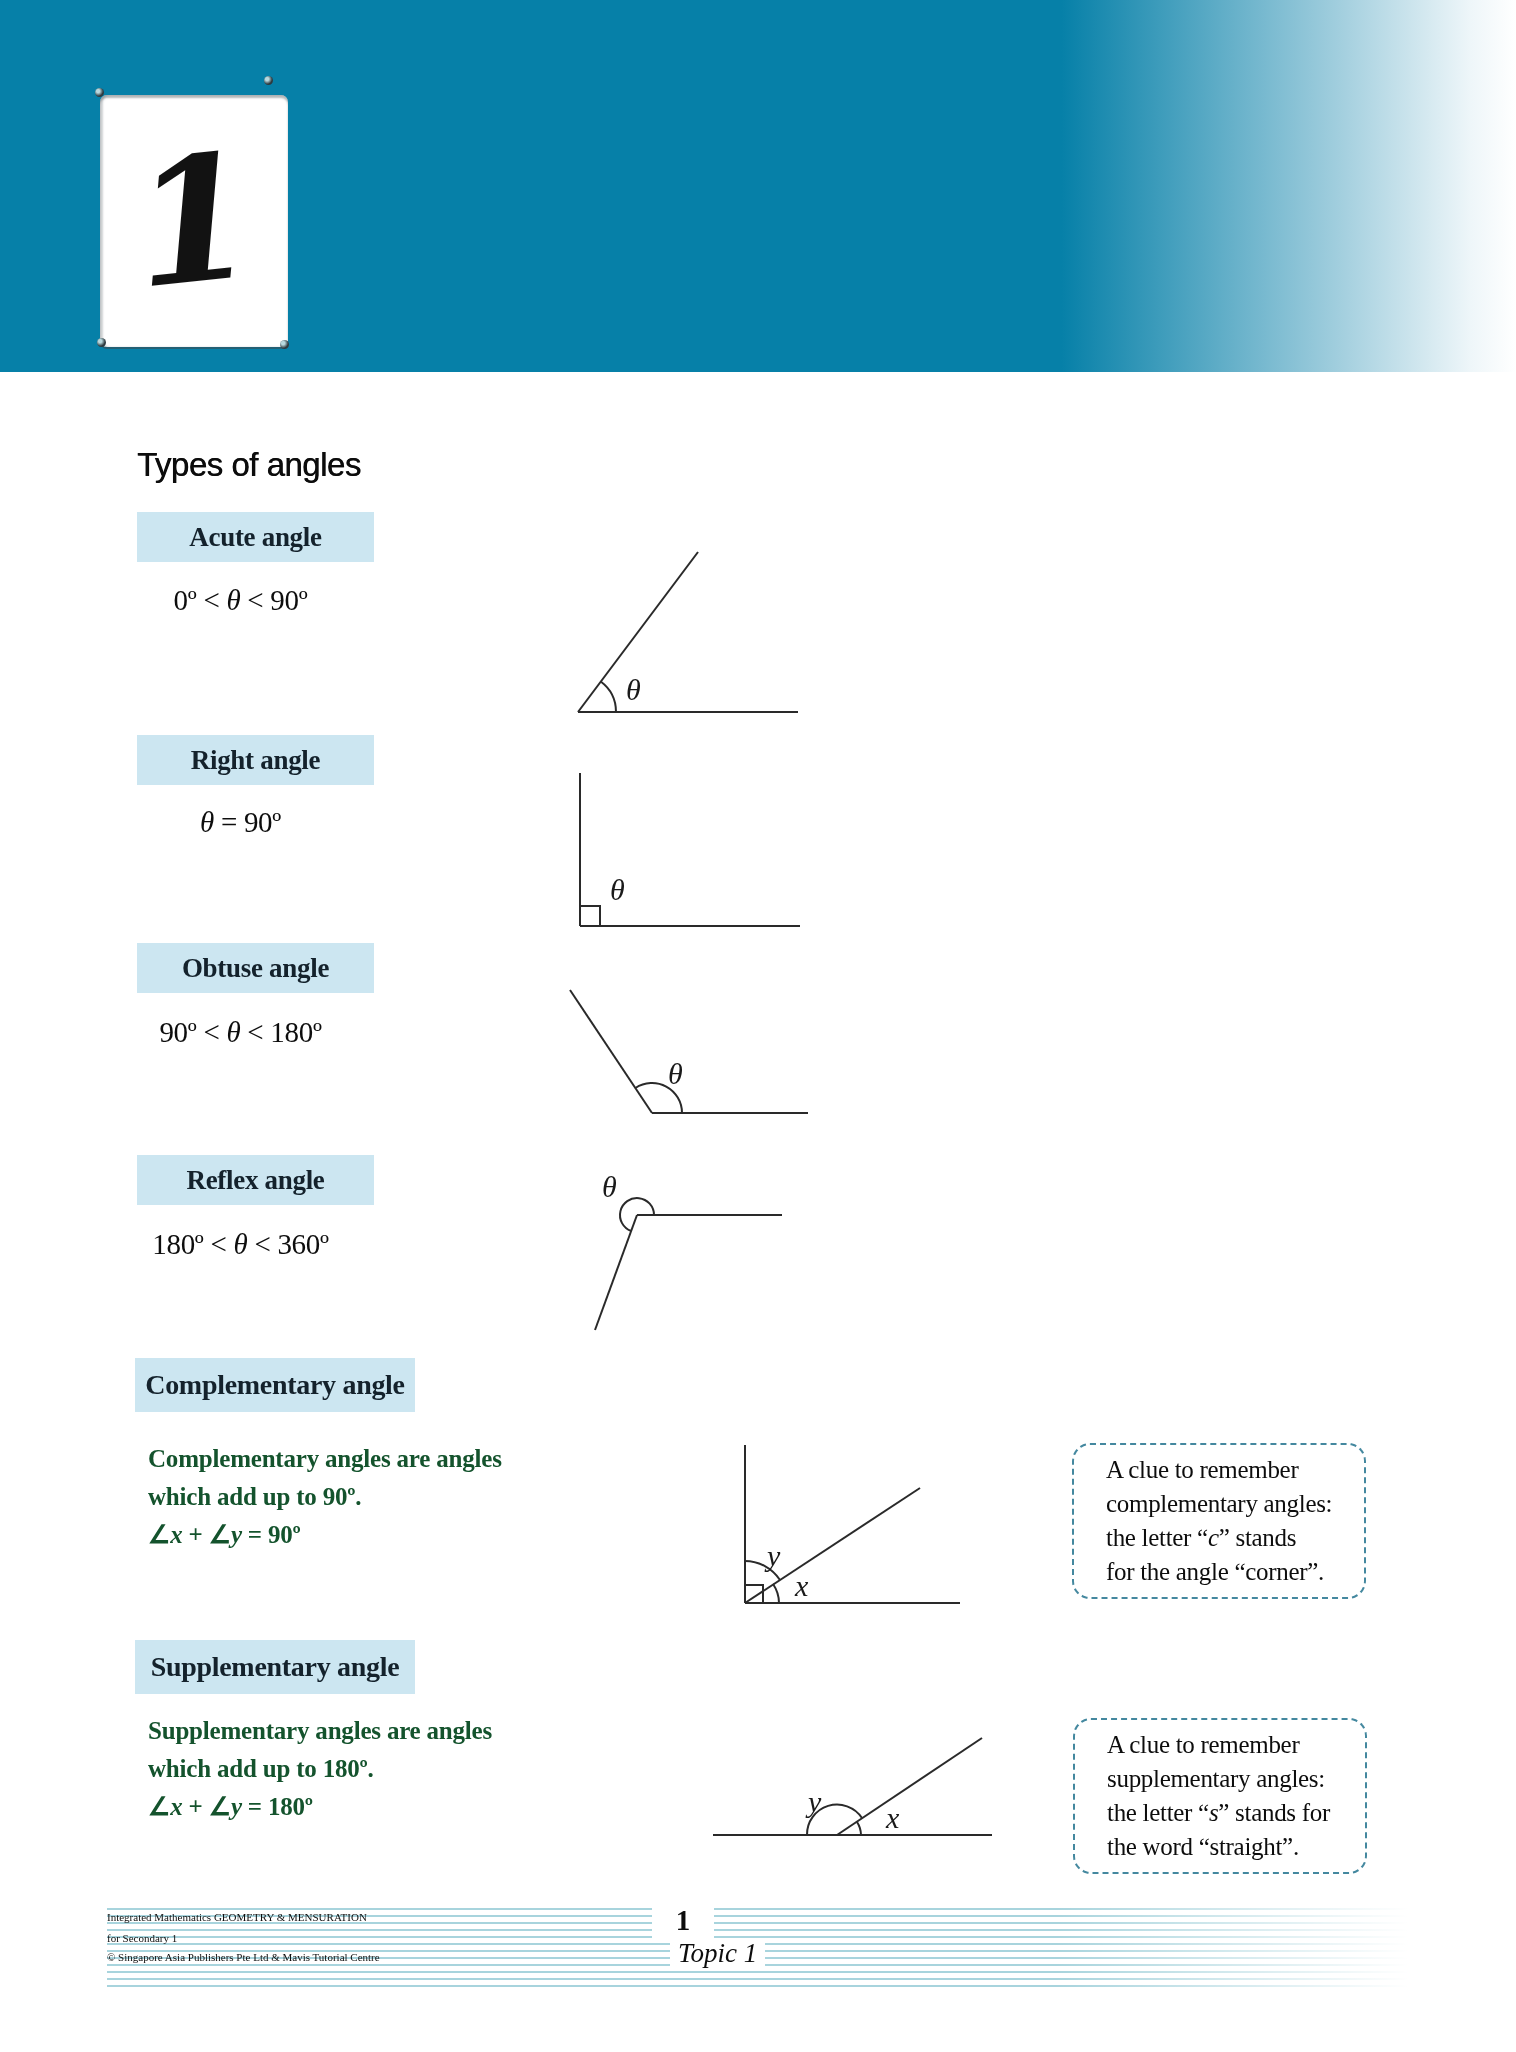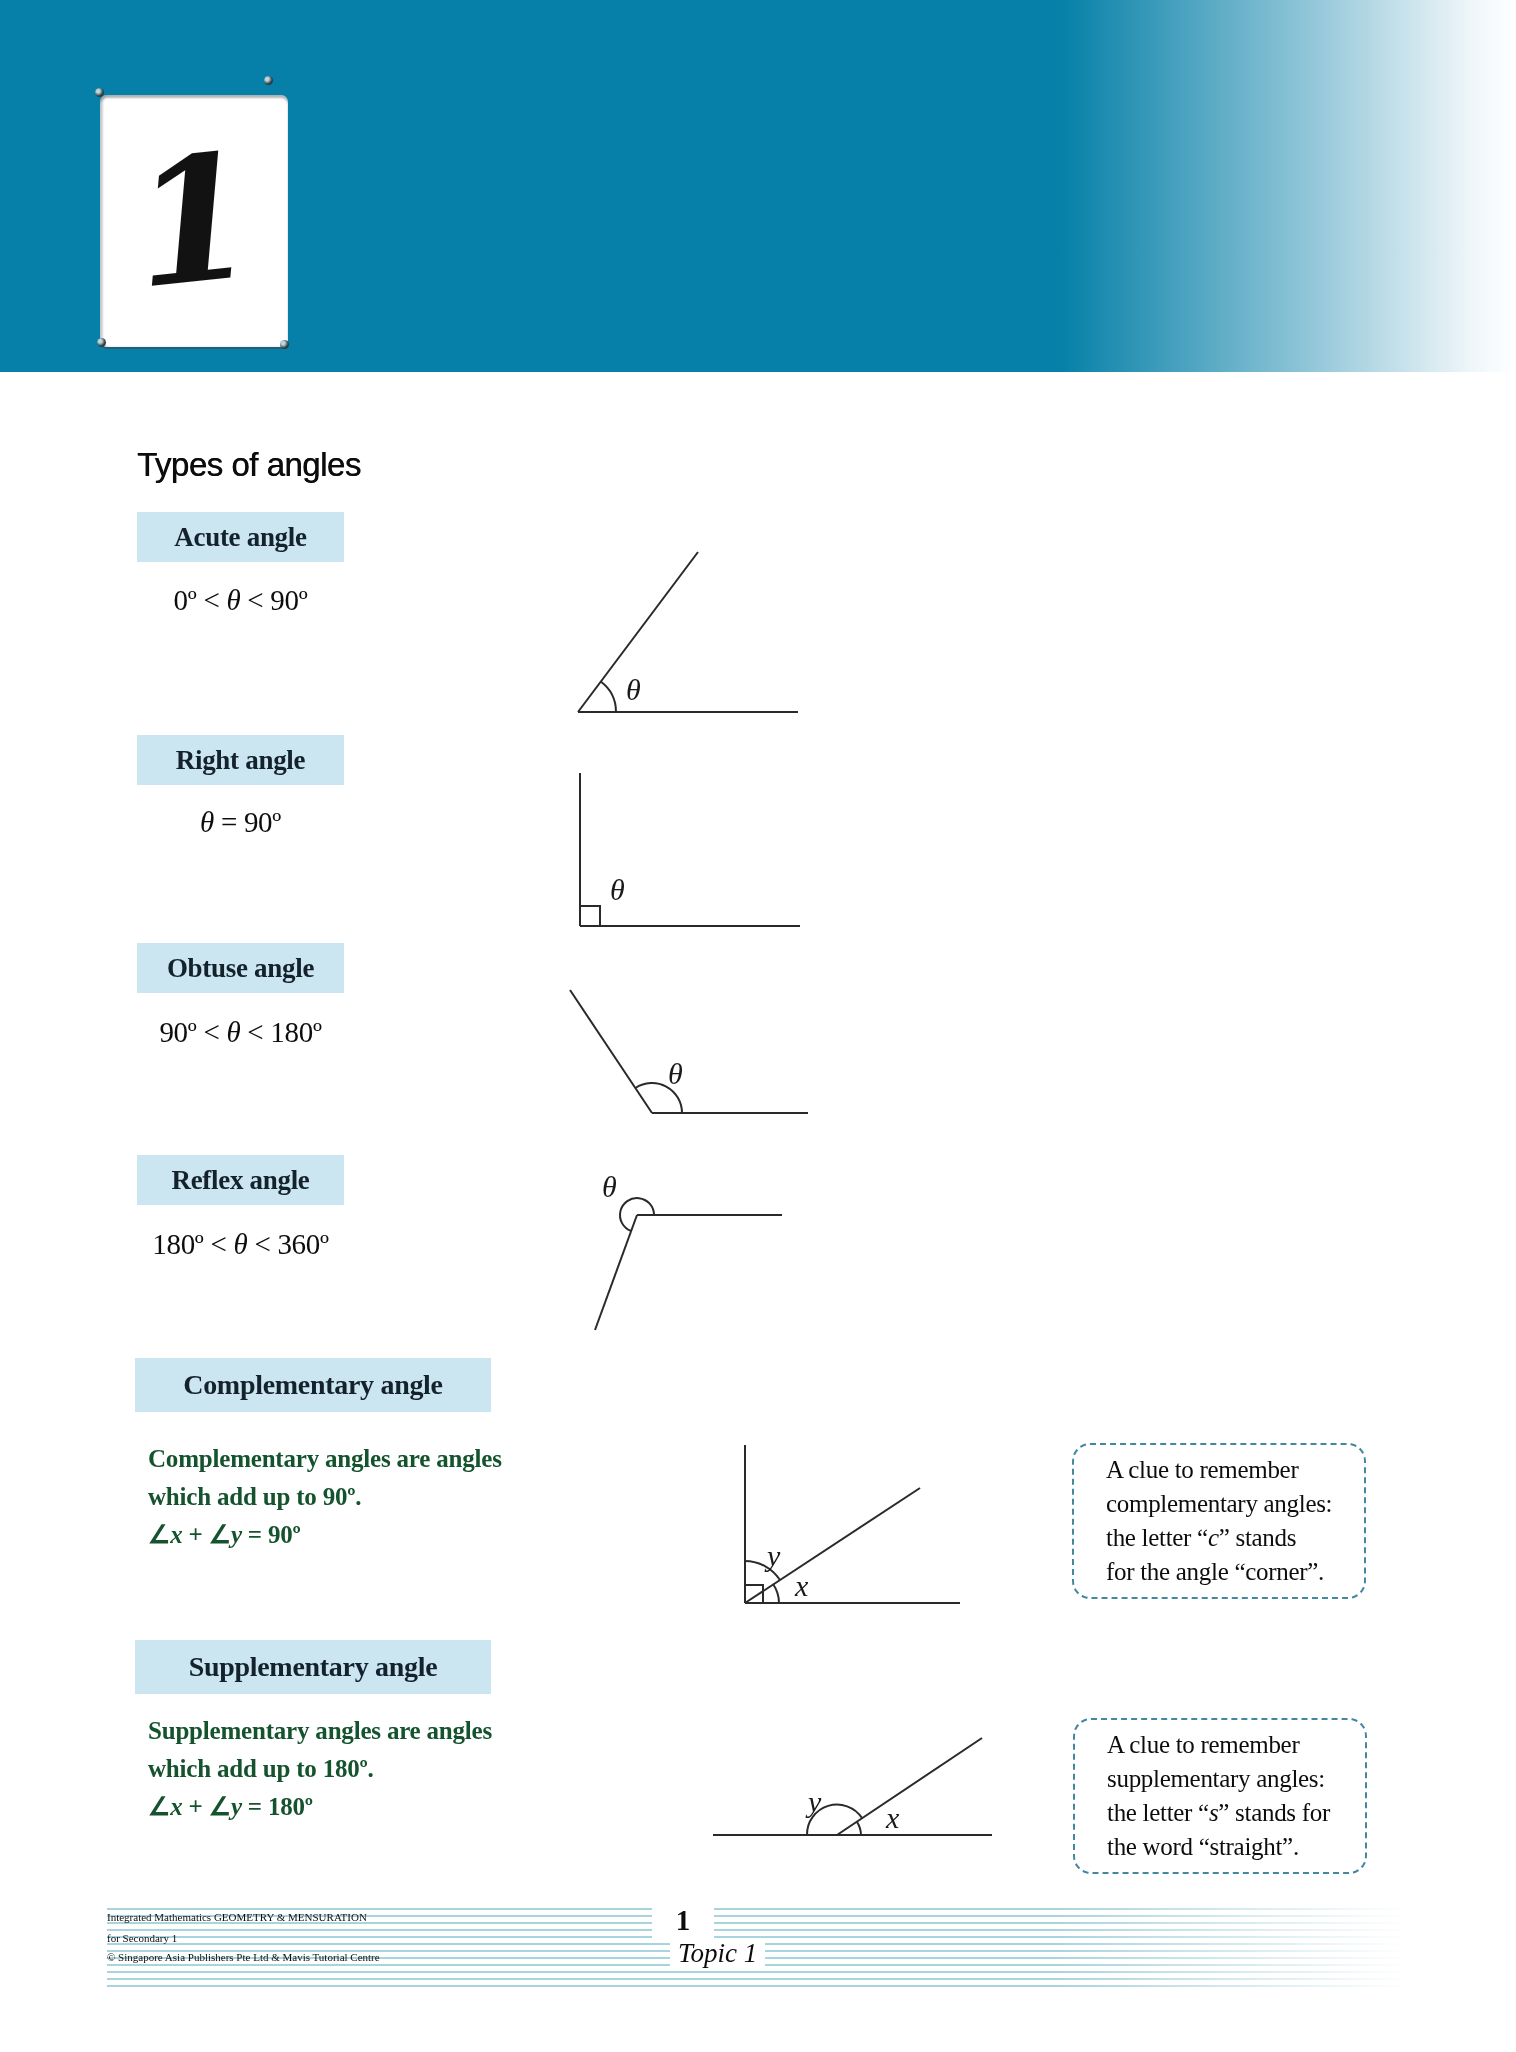--- a/index.html
+++ b/index.html
@@ -21,24 +21,24 @@
         font-family:"Liberation Sans",sans-serif;font-weight:bold;font-size:65px;
         color:#fff;letter-spacing:.5px;white-space:nowrap;
         text-shadow:.7px 0 0 #fff,-.7px 0 0 #fff,0 .5px 0 #fff;}
 
   
   .page-heading{position:absolute;left:137px;top:446px;
         font-family:"Liberation Sans",sans-serif;font-weight:normal;font-size:33px;color:#0c0c0c;
         letter-spacing:-.5px;text-shadow:.5px 0 0 #0c0c0c;}
 
   
-  .label-box{position:absolute;left:137px;width:207px;height:50px;background:var(--label_bg);
+  .label-box{position:absolute;left:137px;width:237px;height:50px;background:var(--label_bg);
         text-align:center;line-height:50px;font-weight:bold;font-size:27px;color:#14222c;
         letter-spacing:-.3px;}
-  .label-box.wide{left:135px;width:356px;height:54px;line-height:54px;font-size:28px;}
+  .label-box.wide{left:135px;width:280px;height:54px;line-height:54px;font-size:28px;}
 
   
   .formula{position:absolute;left:137px;width:207px;text-align:center;
         font-size:29px;color:#0d0d0d;white-space:nowrap;letter-spacing:-.3px;}
   .para{position:absolute;left:148px;font-size:25px;line-height:38px;color:#14532d;
         letter-spacing:-.2px;white-space:nowrap;font-weight:bold;}
   .it{font-style:italic;}
 
   
   svg{position:absolute;overflow:visible;}

